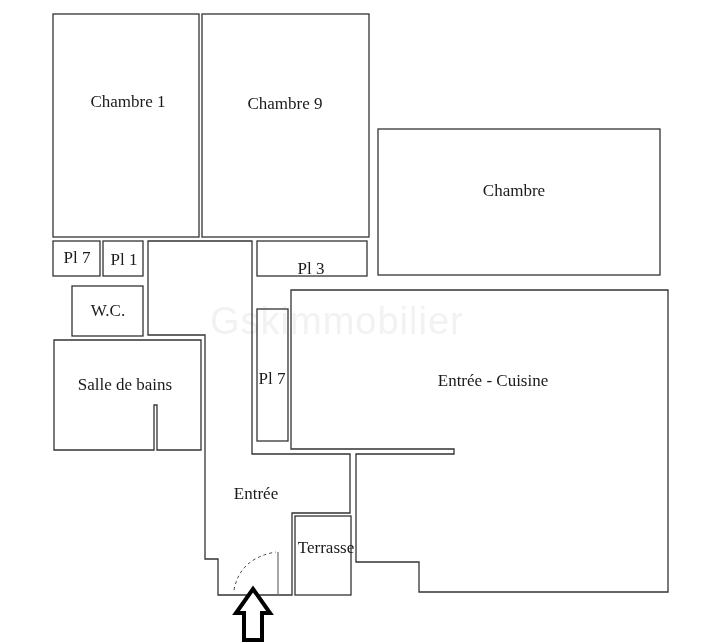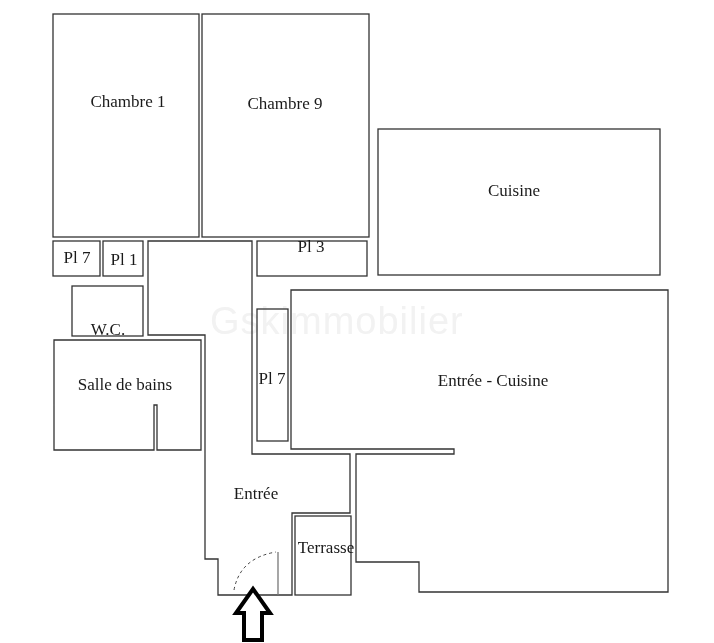--- a/index.html
+++ b/index.html
@@ -28,22 +28,22 @@
     <path d="M148,241 L148,335 L205,335 L205,559 L218,559 L218,595 L292,595 L292,513 L350,513 L350,454 L252,454 L252,241 Z"></path>
     <rect x="295" y="516" width="56" height="79"></rect>
     <line x1="278" y1="552" x2="278" y2="595" stroke="#777"></line>
   </g>
   <path d="M234,590 Q240,558 276,552" fill="none" stroke="#444" stroke-width="1" stroke-dasharray="3,3"></path>
   <path d="M253,589 L270,613 L262,613 L262,640 L244,640 L244,613 L236,613 Z" fill="#fff" stroke="#000" stroke-width="4" stroke-linejoin="miter"></path>
 </svg>
 
 <div class="lbl" style="left:128px;top:102px">Chambre 1</div>
 <div class="lbl" style="left:285px;top:104px">Chambre 9</div>
-<div class="lbl" style="left:514px;top:191px">Cuisine</div>
+<div class="lbl" style="left:514px;top:191px">Chambre</div>
 <div class="lbl" style="left:77px;top:258px">Pl 7</div>
 <div class="lbl" style="left:124px;top:260px">Pl 1</div>
-<div class="lbl" style="left:311px;top:247px">Pl 3</div>
-<div class="lbl" style="left:108px;top:330px">W.C.</div>
+<div class="lbl" style="left:311px;top:269px">Pl 3</div>
+<div class="lbl" style="left:108px;top:311px">W.C.</div>
 <div class="lbl" style="left:125px;top:385px">Salle de bains</div>
 <div class="lbl" style="left:272px;top:379px">Pl 7</div>
 <div class="lbl" style="left:493px;top:381px">Entrée - Cuisine</div>
 <div class="lbl" style="left:256px;top:494px">Entrée</div>
 <div class="lbl" style="left:326px;top:548px">Terrasse</div>
 
 </body></html>

